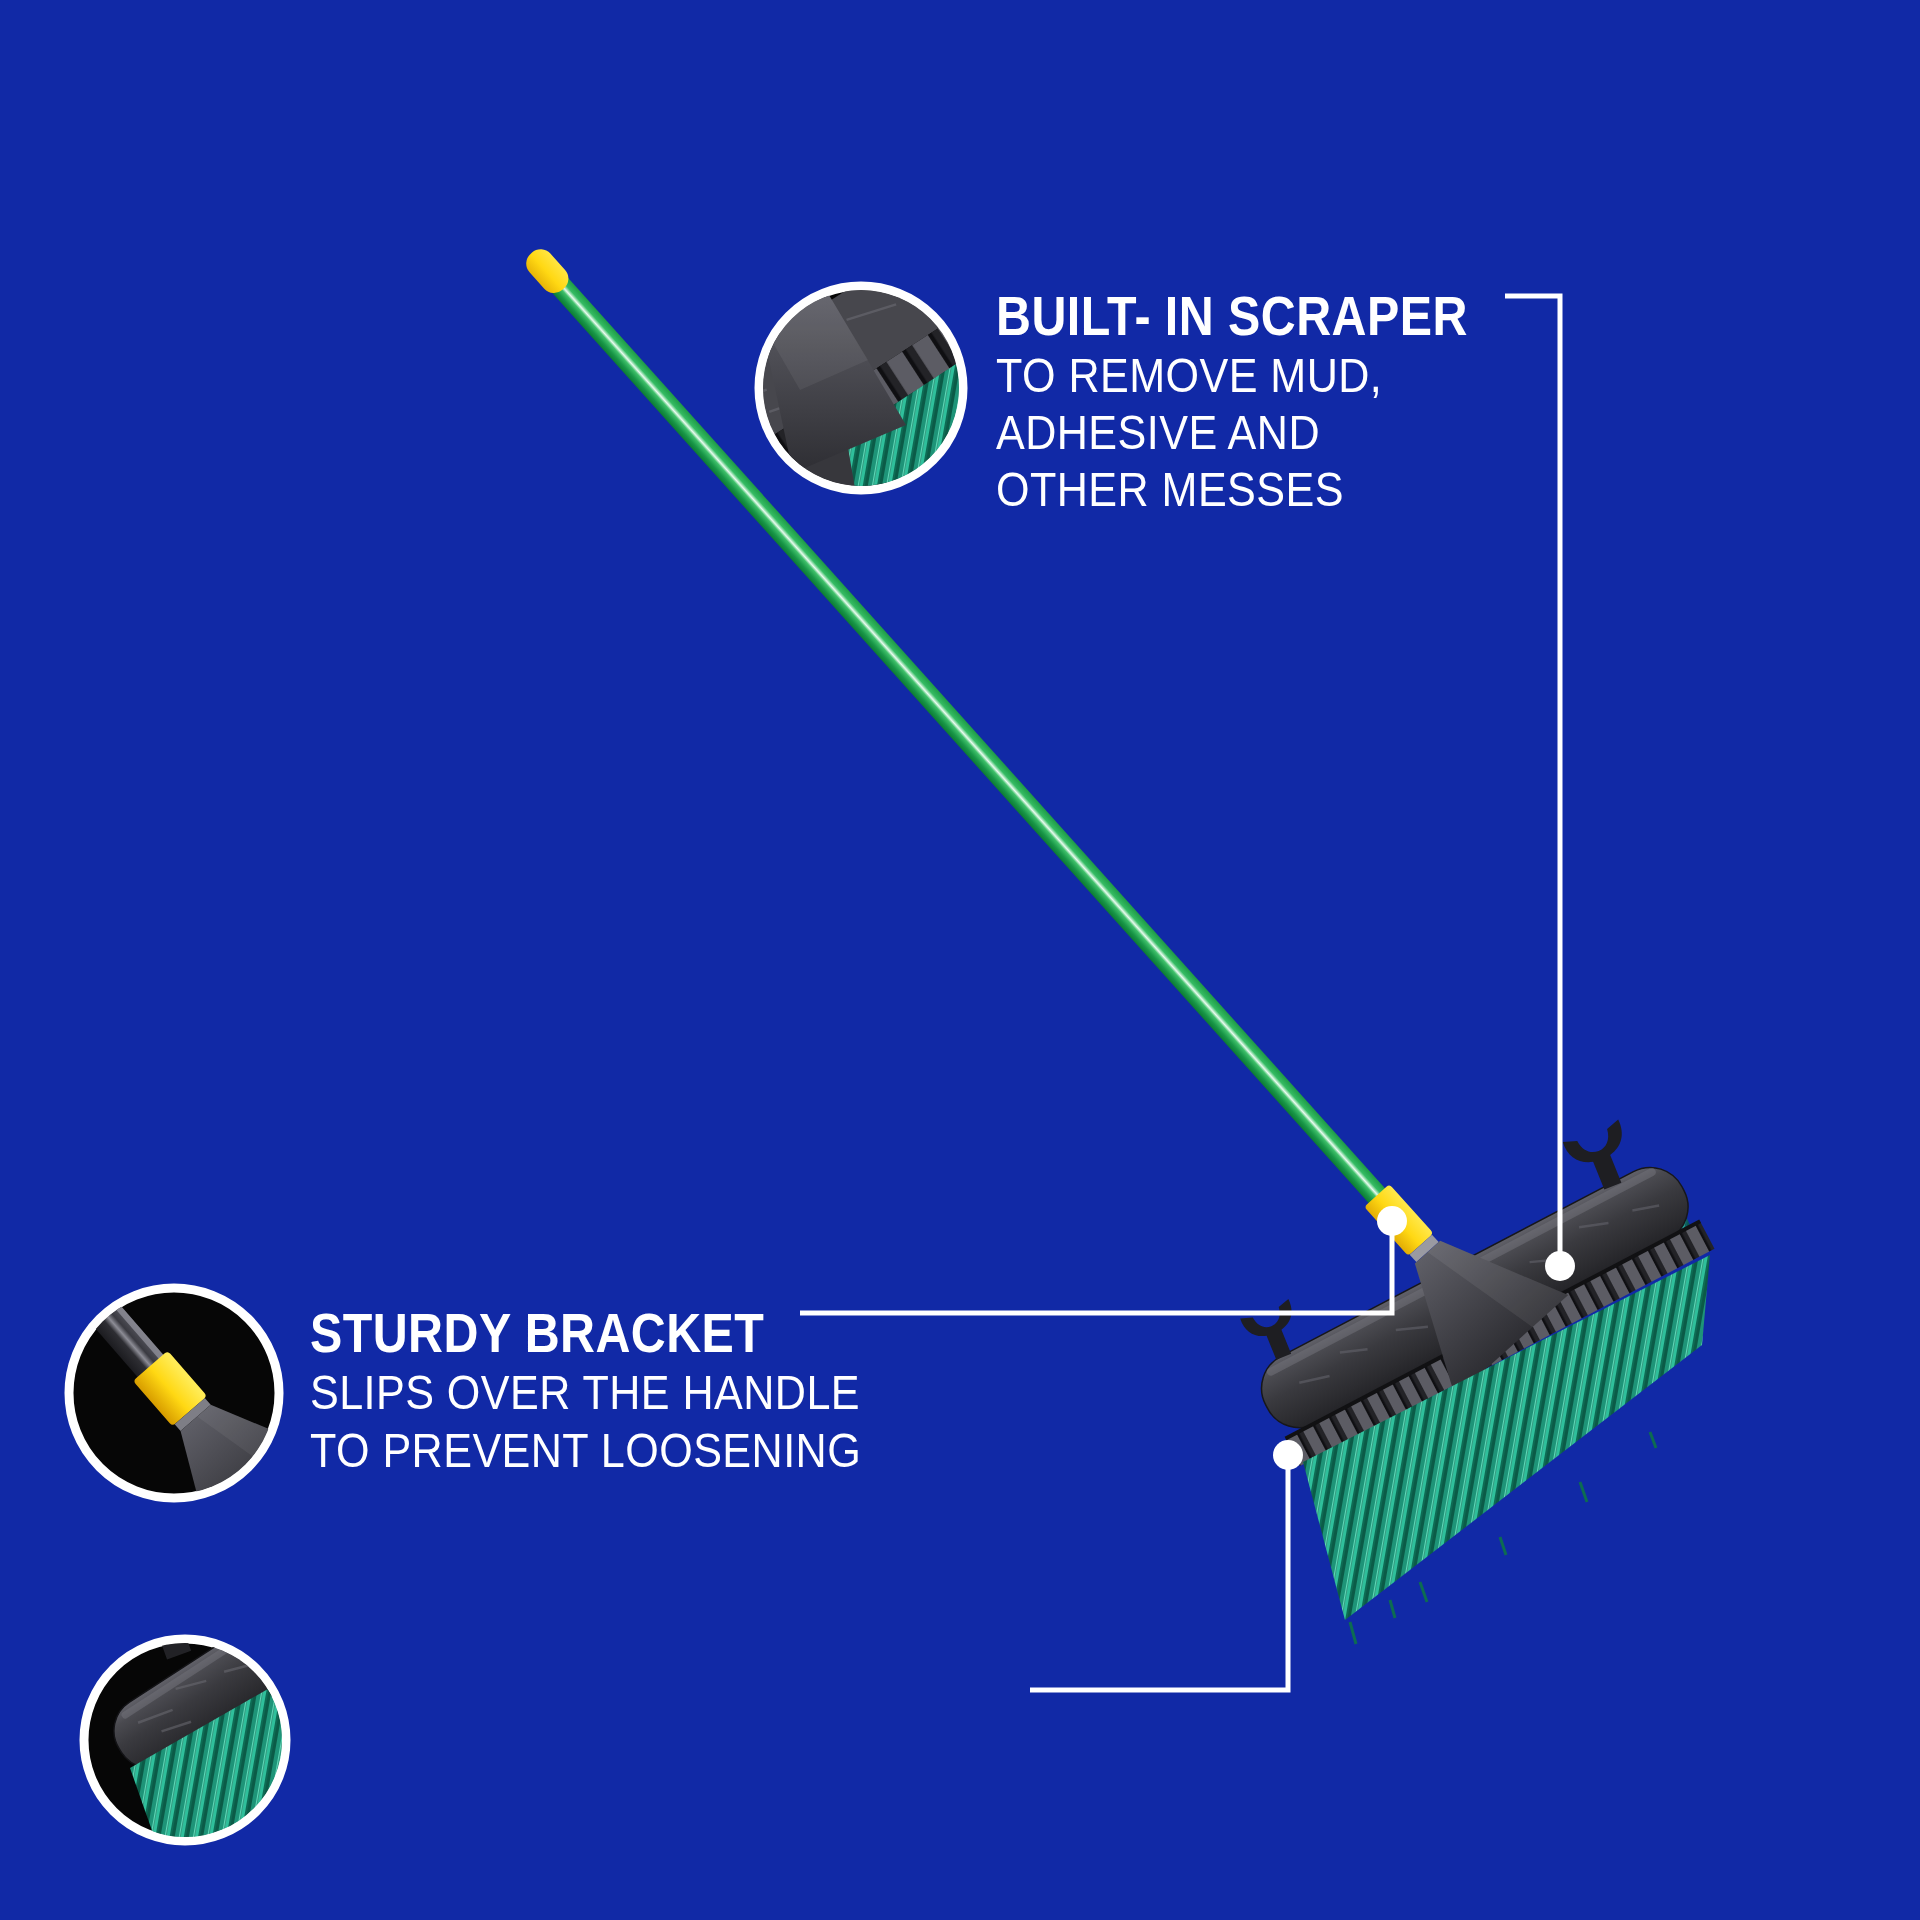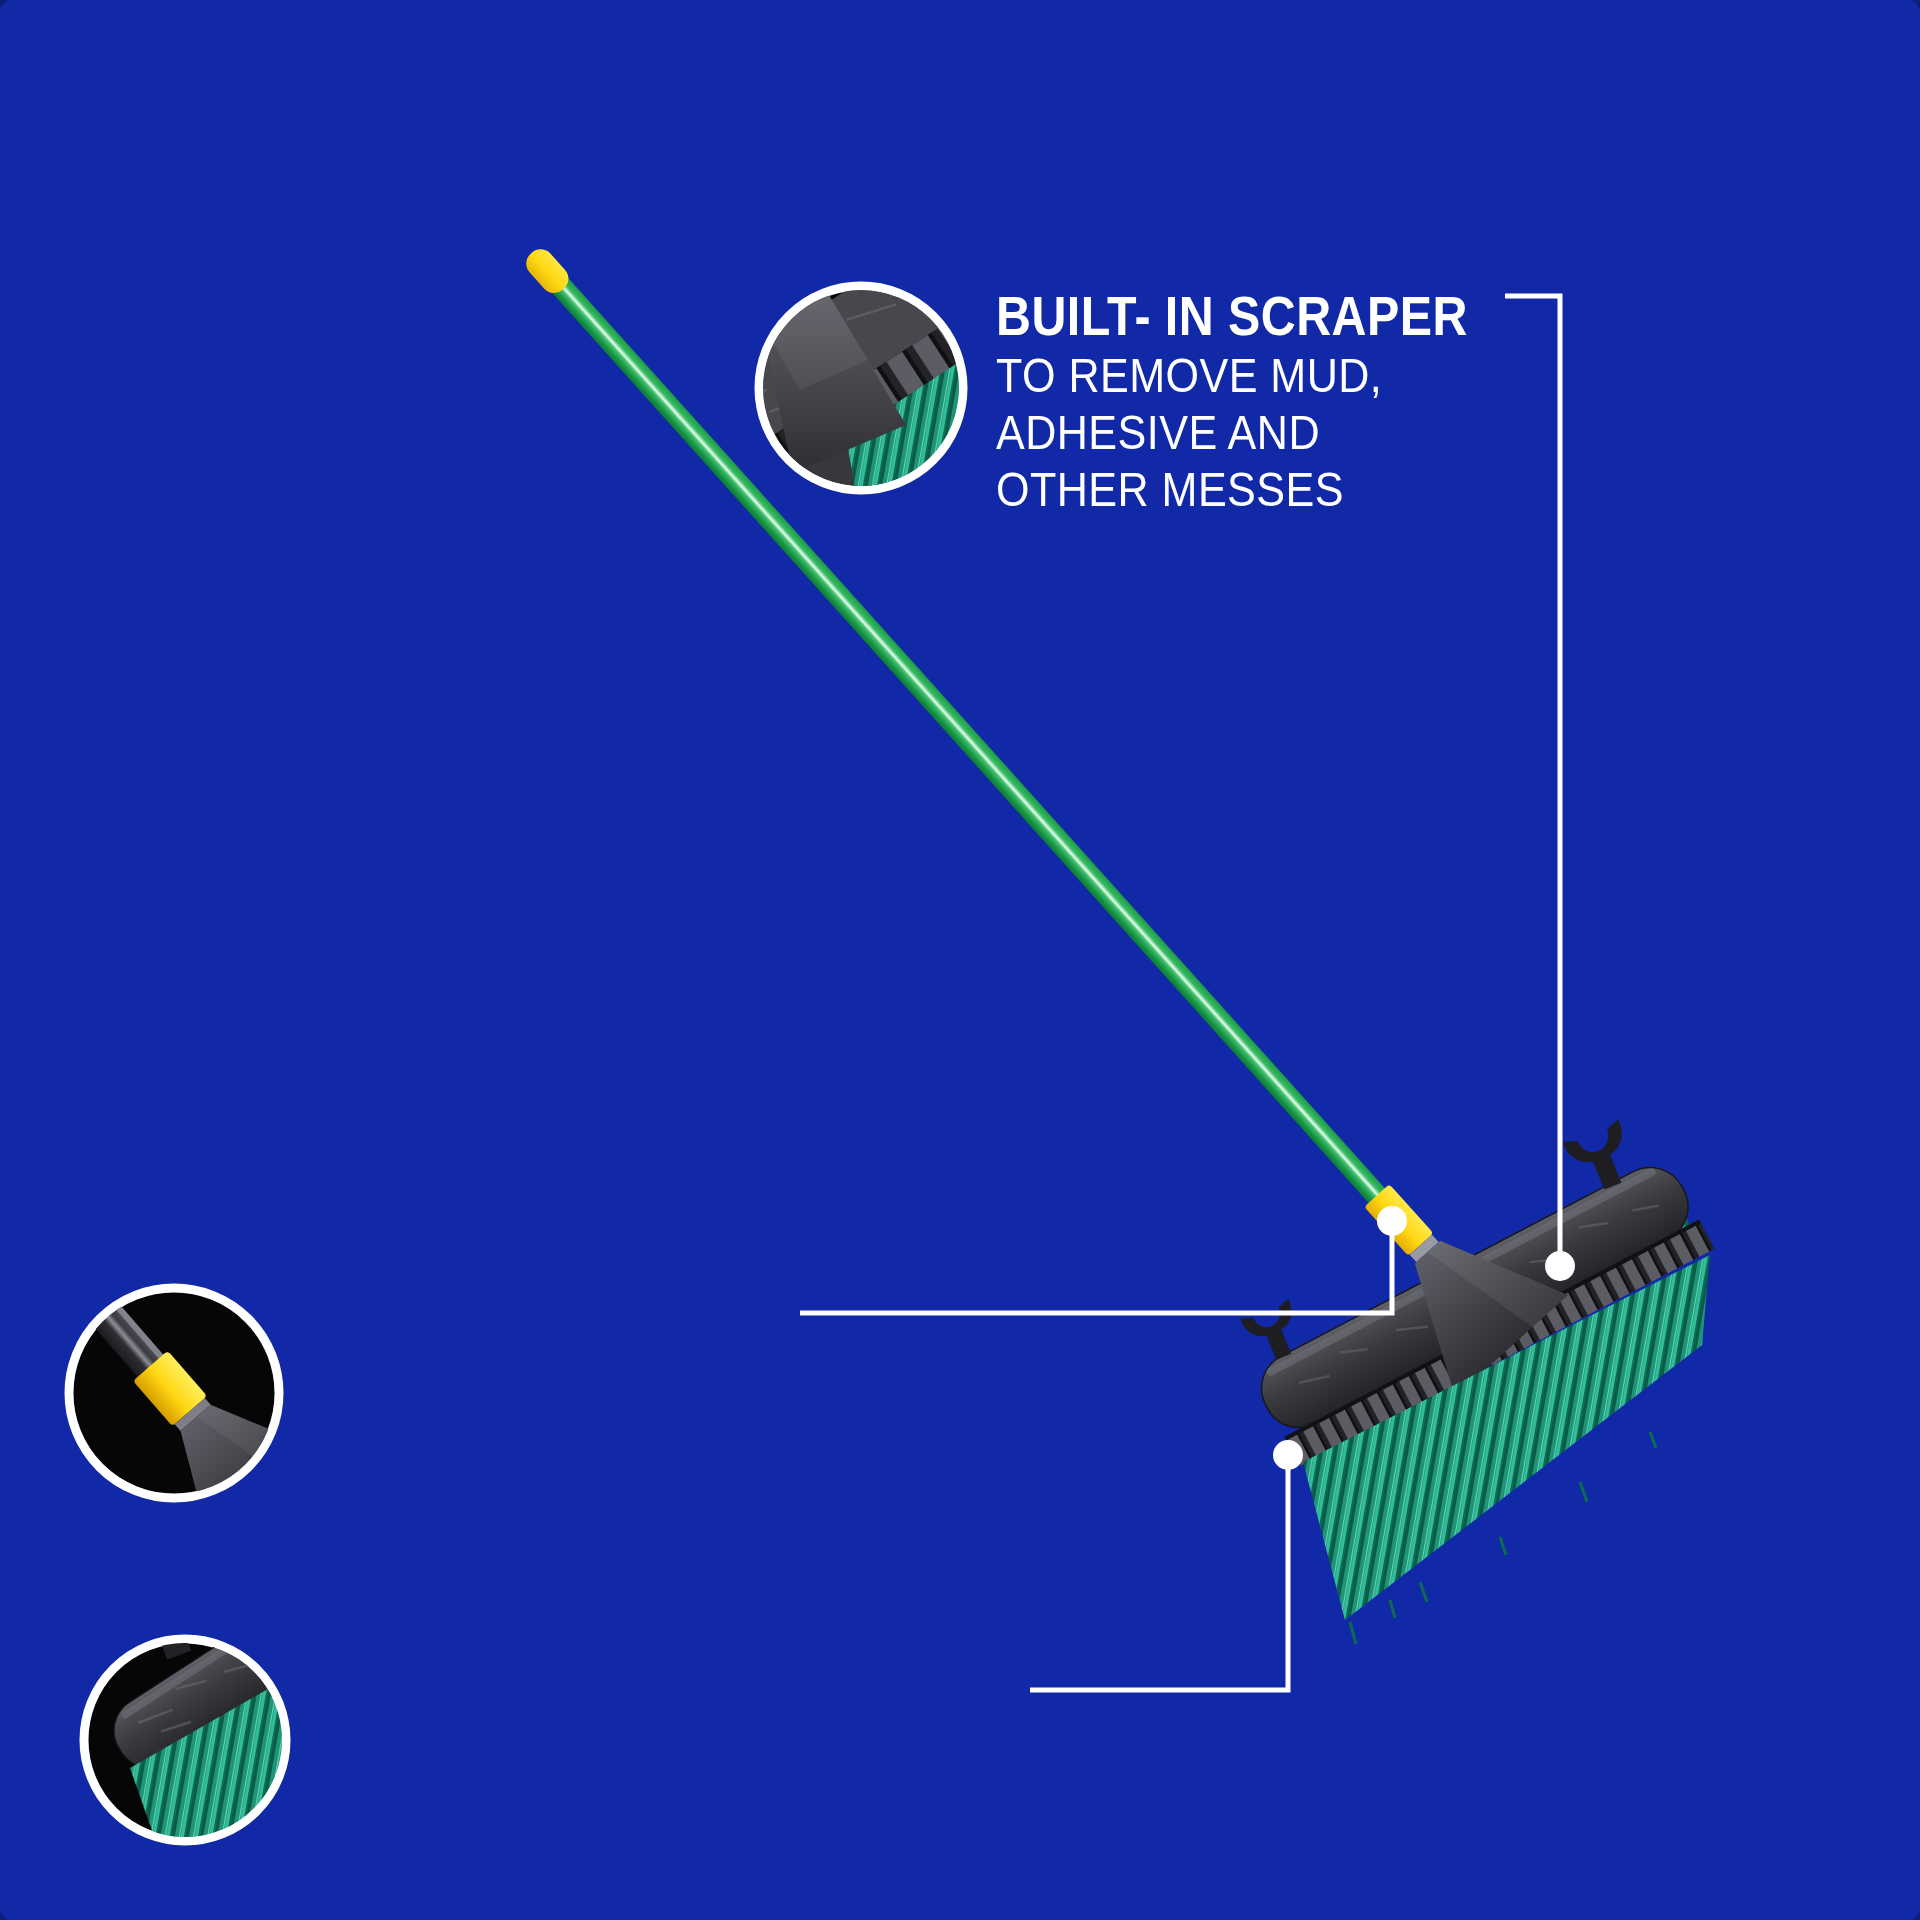--- a/index.html
+++ b/index.html
@@ -2,21 +2,20 @@
 <html><head>
 <meta charset="utf-8">
 <style>
   html,body{margin:0;padding:0;background:#0b1e7e;}
   .stage{
     position:relative;
     width:1920px;height:1920px;
     background:#1129A6;
     overflow:hidden;
     font-family:"Liberation Sans", sans-serif;
-    border-radius:13px;
   }
   .stage svg{position:absolute;left:0;top:0;}
   .callout{position:absolute;color:#ffffff;}
   .callout .title{
     font-weight:700;
     font-size:55px;
     line-height:55px;
     letter-spacing:0.5px;
     transform:scaleX(0.88);
     transform-origin:0 0;
@@ -200,15 +199,22 @@
 
   <div class="callout" id="co-scraper">
     <div class="title">BUILT- IN SCRAPER</div>
     <div class="desc">
       <span>TO REMOVE MUD,</span>
       <span>ADHESIVE AND</span>
       <span>OTHER MESSES</span>
     </div>
   </div>
 
+  <div class="callout" id="co-bracket">
+    <div class="title">STURDY BRACKET</div>
+    <div class="desc">
+      <span>SLIPS OVER THE HANDLE</span>
+      <span>TO PREVENT LOOSENING</span>
+    </div>
+  </div>
 
 
 </div>
 
 </body></html>

